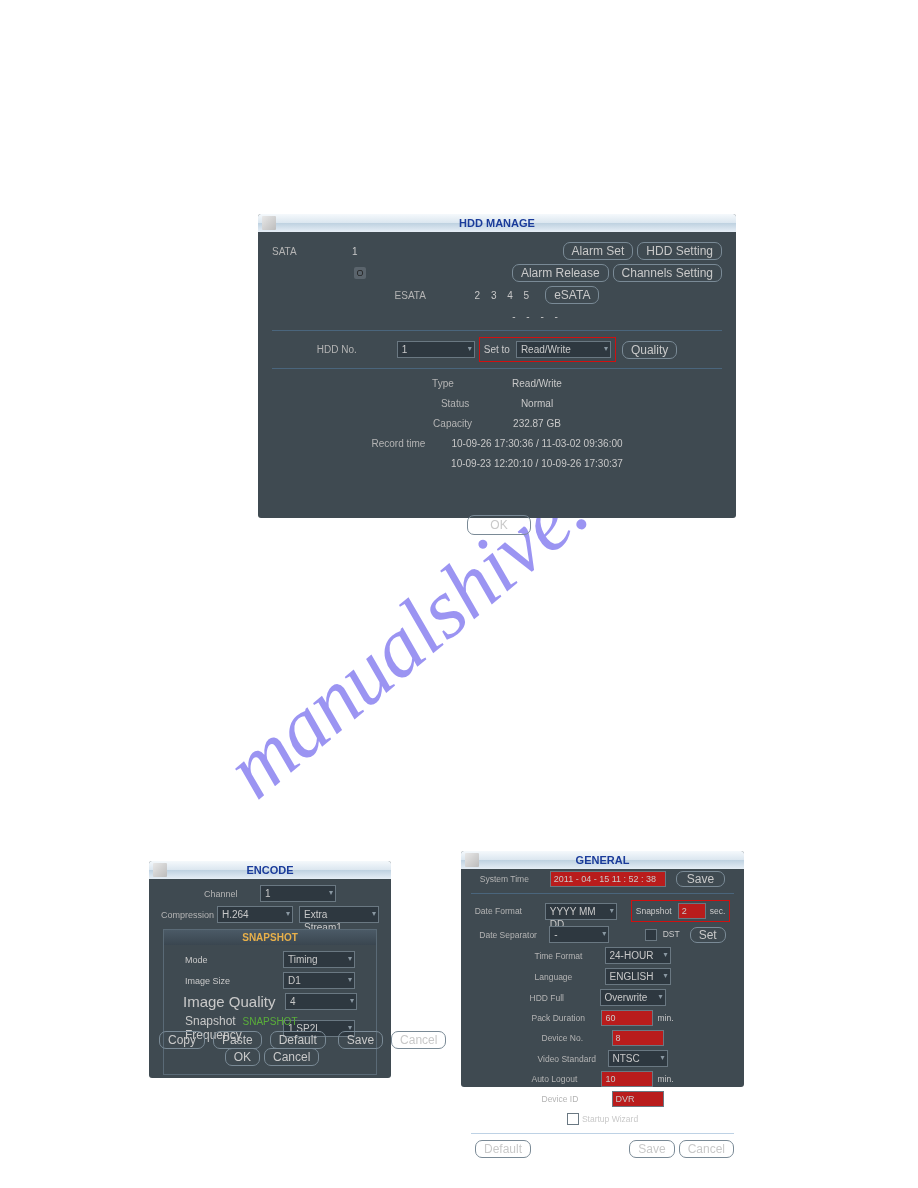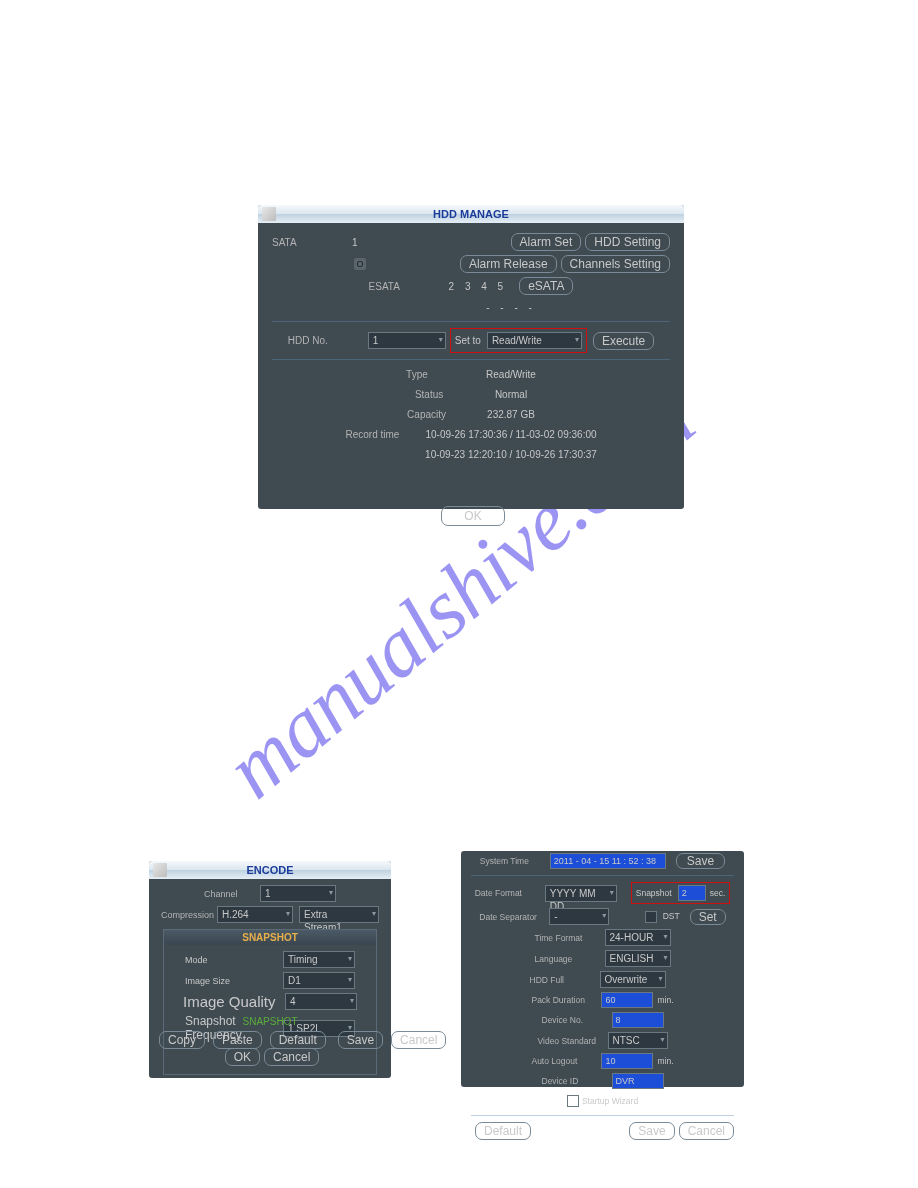--- a/index.html
+++ b/index.html
@@ -77,21 +77,21 @@
     position: absolute;
     right: 2px;
     top: 0;
     font-size: 8px;
     color: #8a98a2;
   }
   .redbox { border: 1px solid #d01010; }
   .hr2 { border-top: 1px solid #5c8fbf; margin: 6px 0; opacity: 0.4; }
 
   
-  #hdd { left: 258px; top: 205px; width: 426px; height: 304px; }
+  #hdd { left: 258px; top: 214px; width: 478px; height: 304px; }
 
   
   #encode { left: 149px; top: 861px; width: 242px; height: 217px; }
   #encode .lbl { width: 56px; font-size: 9px; }
 
   
   #general { left: 461px; top: 851px; width: 283px; height: 236px; }
   #general .lbl { width: 70px; font-size: 8.5px; }
 
   .watermark {
@@ -115,21 +115,21 @@
     height: 12px;
     background: #5a646c;
     color: #222;
     text-align: center;
     line-height: 12px;
     font-size: 9px;
     border-radius: 2px;
     margin-left: 2px;
   }
   .textbox {
-    background: #1d4ed8;
+    background: #b91c1c;
     border: 1px solid #6a7882;
     color: #c9c9c9;
     padding: 1px 3px;
     font-size: 9px;
     height: 12px;
     line-height: 12px;
     display: inline-block;
   }
   .chk {
     width: 10px;
@@ -201,21 +201,21 @@
       <span class="val" style="letter-spacing:4px">-    -    -    -</span>
     </div>
     <div class="hr2"></div>
     <div class="row">
       <span class="lbl">HDD No.</span>
       <span class="dropdown" style="width:58px">1</span>
       <span class="redbox" style="display:inline-flex;align-items:center;padding:3px 4px;margin-left:4px">
         <span style="margin-right:6px">Set to</span>
         <span class="dropdown" style="width:75px">Read/Write</span>
       </span>
-      <button class="btn" style="margin-left:6px">Execute</button>
+      <button class="btn" style="margin-left:6px">Quality</button>
     </div>
     <div class="hr2"></div>
     <div class="row">
       <span class="lbl">Type</span>
       <span class="val">Read/Write</span>
     </div>
     <div class="row">
       <span class="lbl">Status</span>
       <span class="val">Normal</span>
     </div>
@@ -307,20 +307,24 @@
       <button class="btn">Paste</button>
       <button class="btn">Default</button>
       <span style="flex:1"></span>
       <button class="btn">Save</button>
       <button class="btn">Cancel</button>
     </div>
   </div>
 </div>
 
 <div id="general" class="window">
+  <div class="titlebar">
+    <span class="titlebar-icon"></span>
+    <span>GENERAL</span>
+  </div>
   <div class="content small" style="padding:2px 10px">
     <div class="row">
       <span class="lbl">System Time</span>
       <span class="textbox" style="width:108px">2011 - 04 - 15   11 : 52 : 38</span>
       <button class="btn" style="margin-left:10px;padding:0 10px">Save</button>
     </div>
     <div class="hr2"></div>
     <div class="row">
       <span class="lbl">Date Format</span>
       <span class="dropdown" style="width:52px">YYYY MM DD</span>

